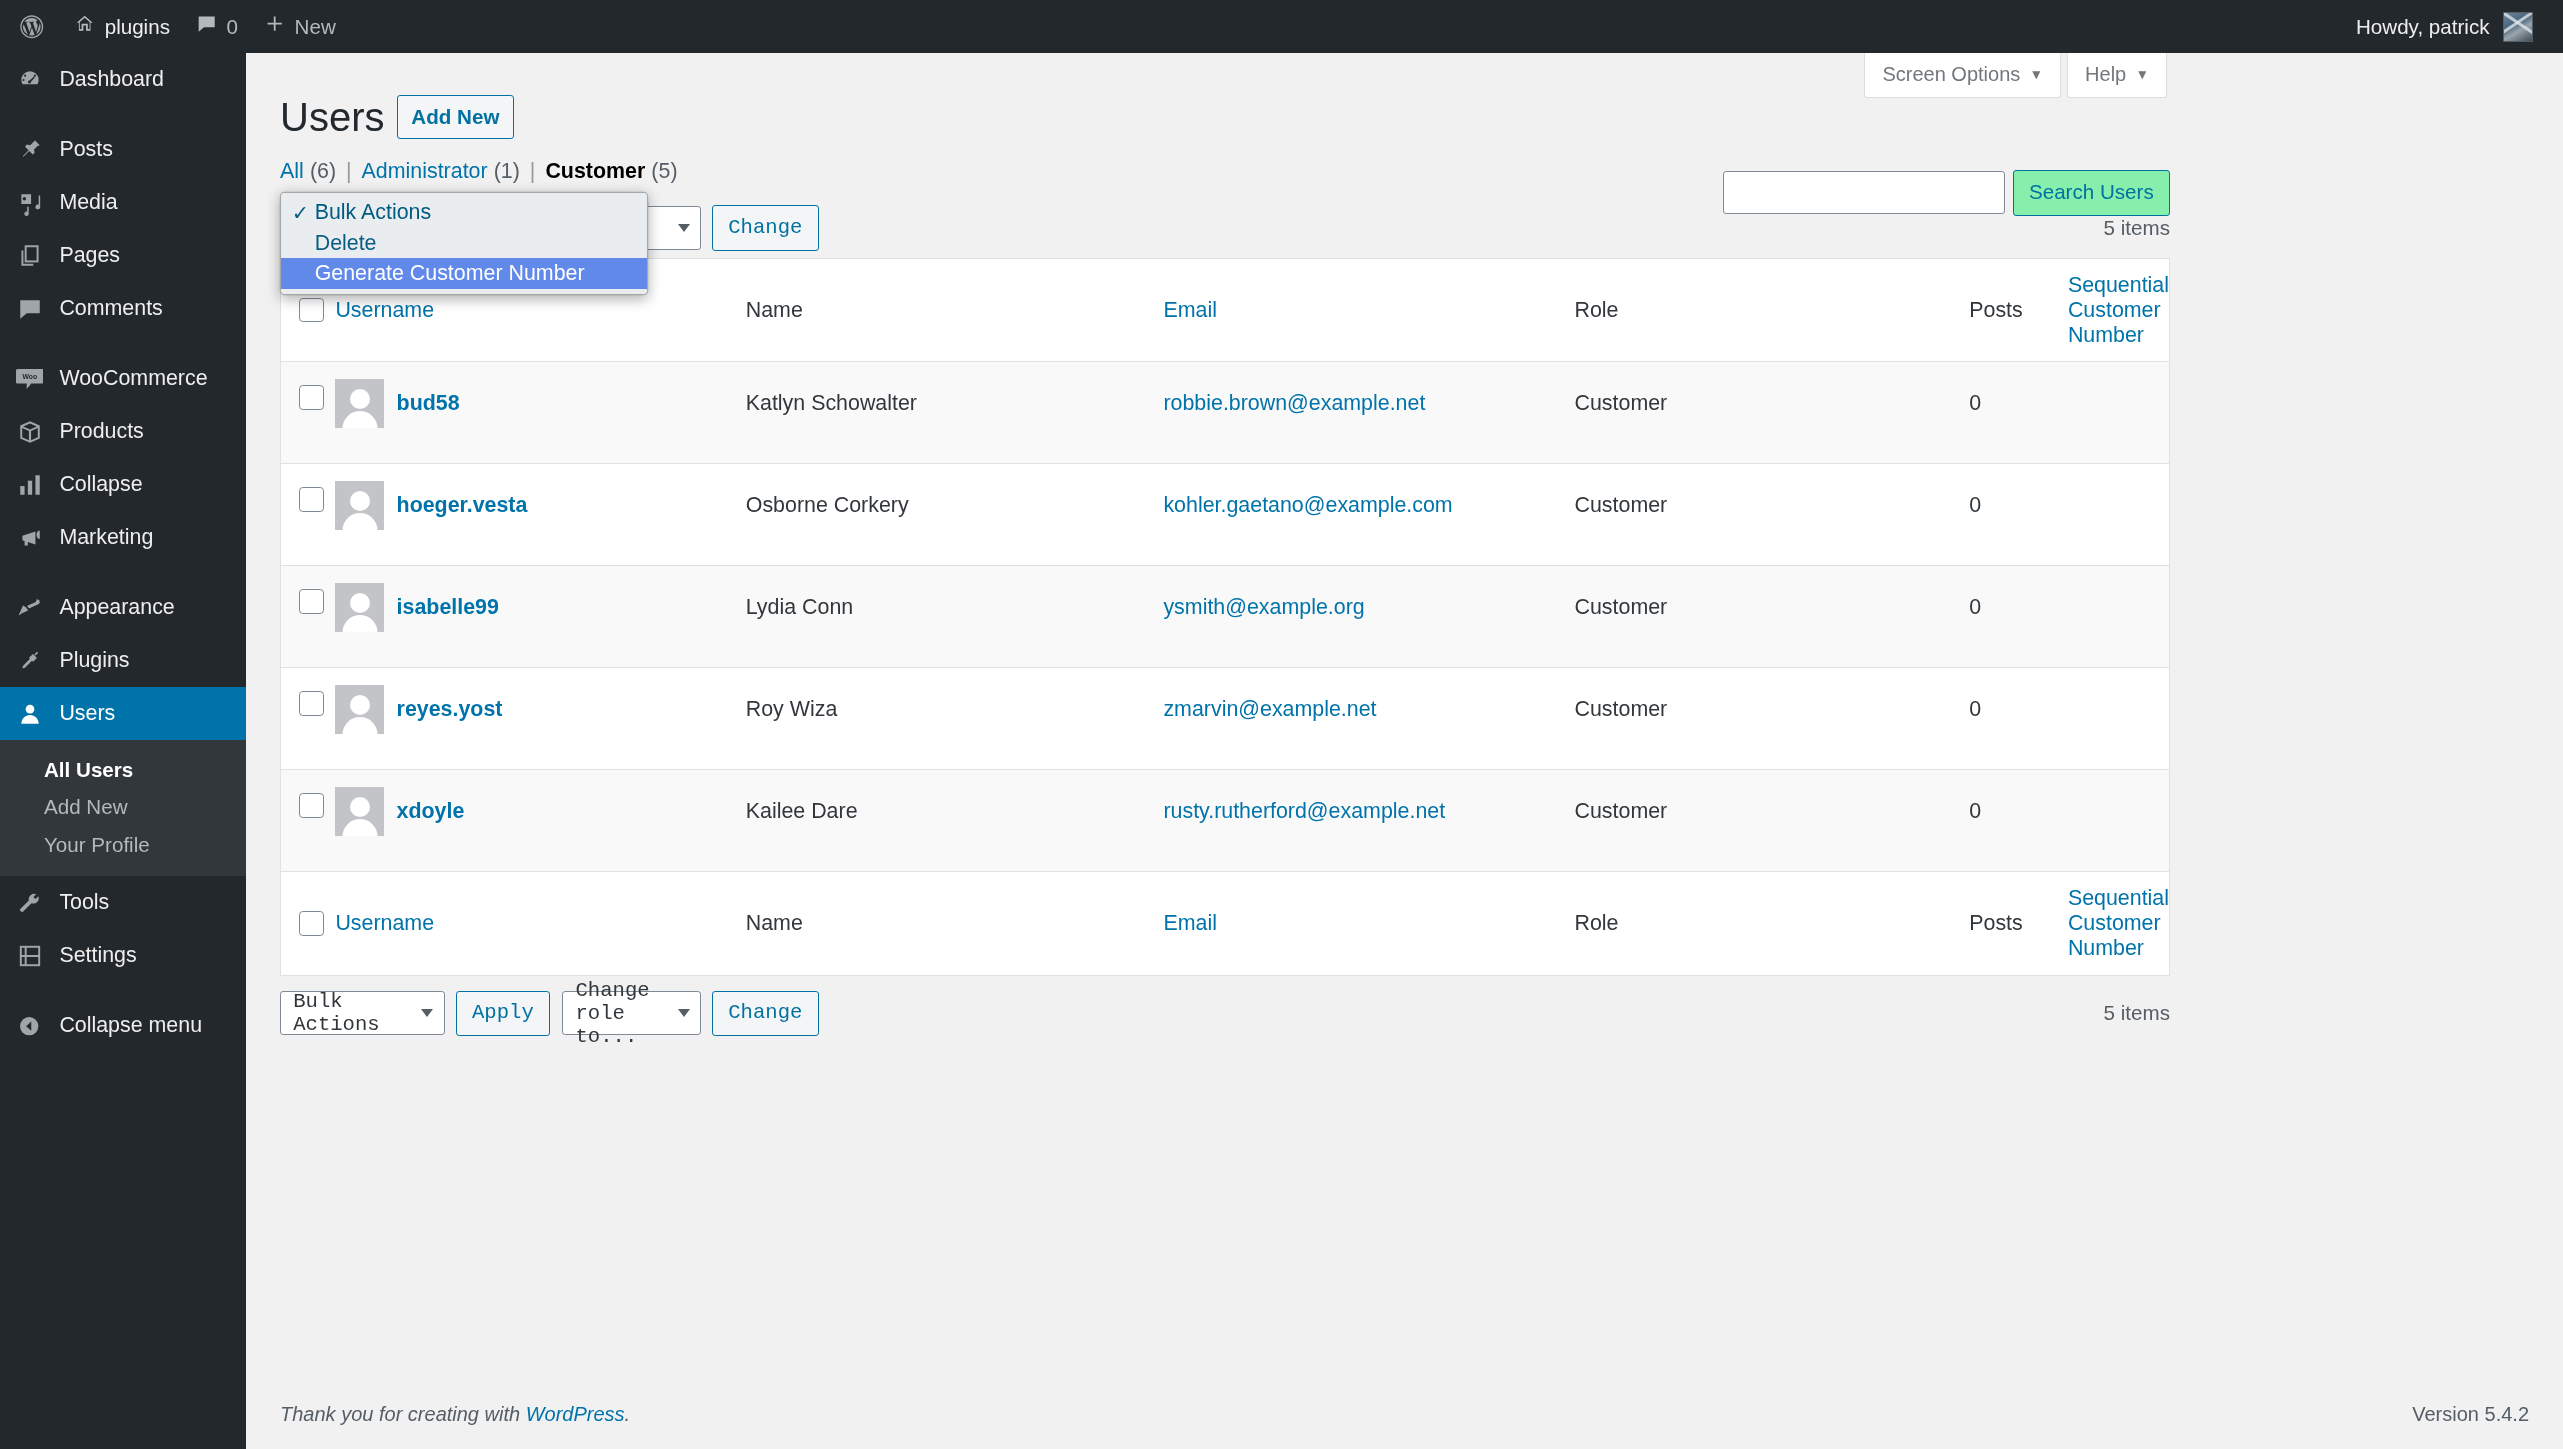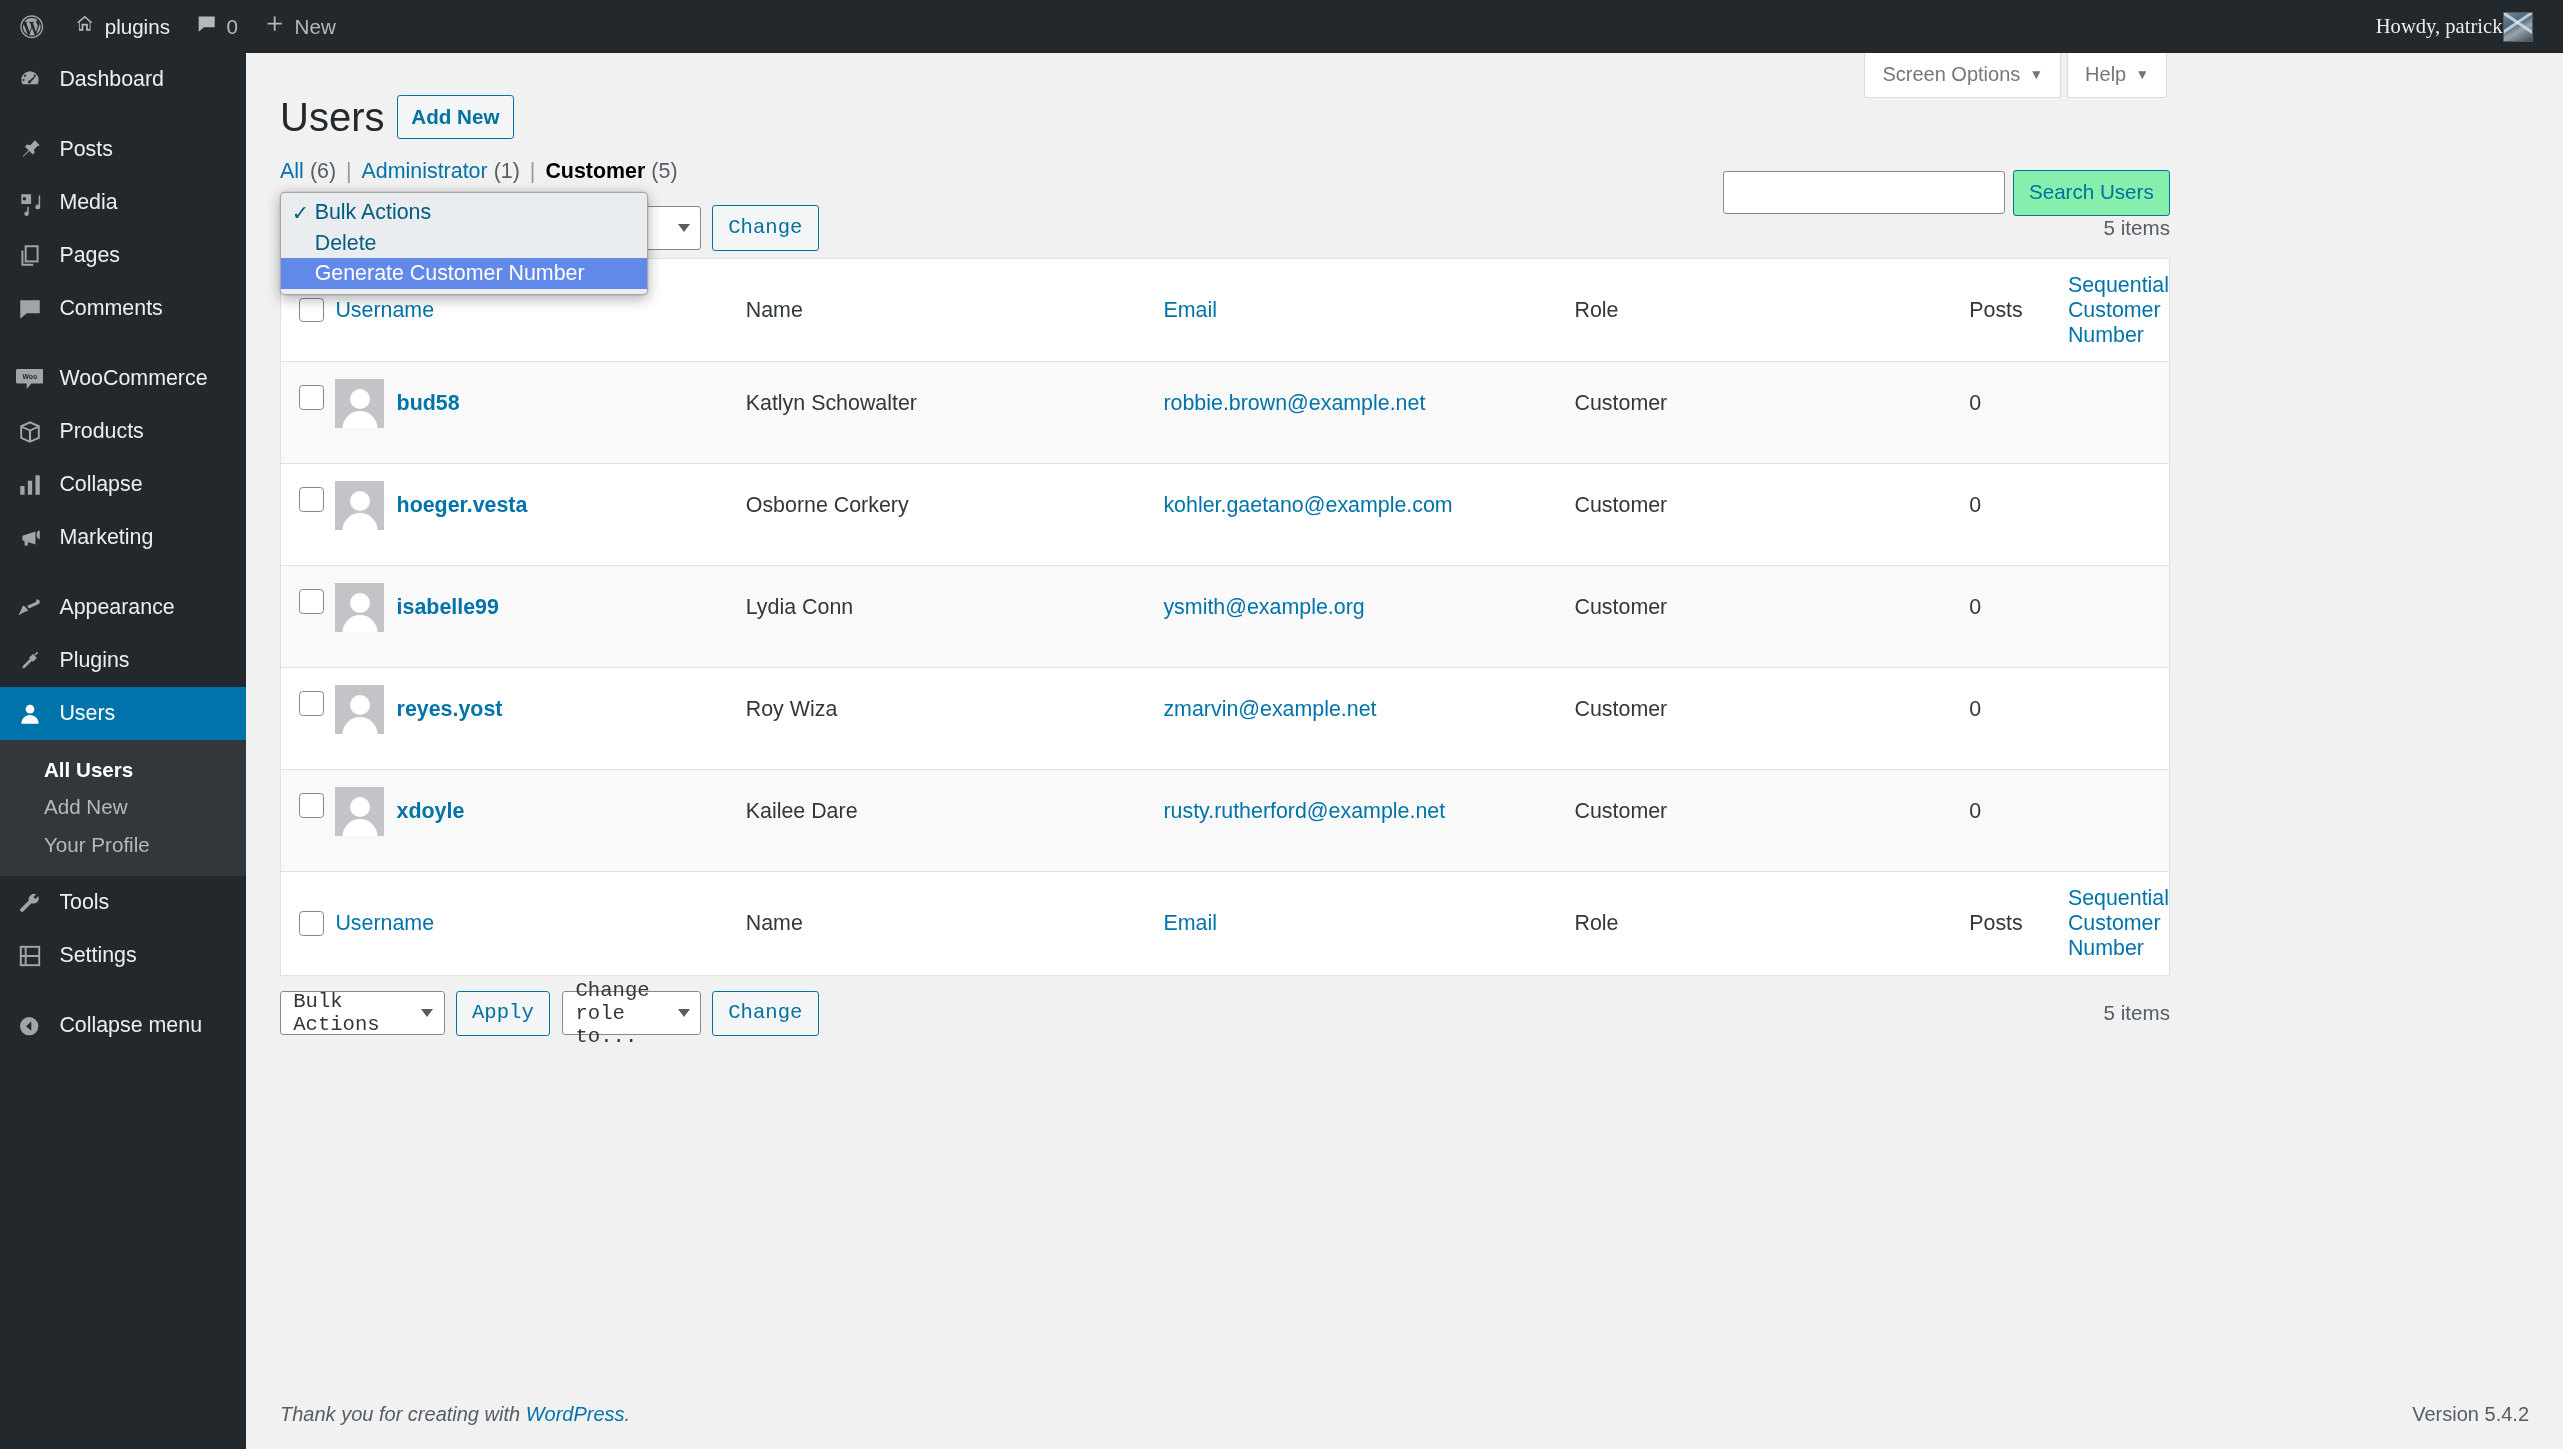--- a/index.html
+++ b/index.html
@@ -24,24 +24,23 @@
   }
   .ab-item {
     display: flex; align-items: center; gap: 9.2px;
     height: 53px; padding: 0 13px;
     color: #b4b9be; cursor: pointer;
   }
   .ab-item.site-name { color: #eeeeee; }
   .ab-logo { padding: 0 15.3px 0 18.3px; }
   .ab-spacer { flex: 1 1 auto; }
   .ab-howdy {
-    display: flex; align-items: center; 
+    display: flex; align-items: center; gap: 13px;
     padding: 0 30.5px 0 13px; color: #eeeeee;
     cursor: pointer;
-    font-family: Liberation Serif, serif;
   }
   .ab-avatar {
     width: 30px; height: 30px;
     background: linear-gradient(150deg,#6f8aa0 0%, #49637a 38%, #9aa5ad 60%, #3e4b57 100%);
     border: 1.5px solid #555d66;
     position: relative; overflow: hidden;
   }
   .ab-avatar::before, .ab-avatar::after {
     content:""; position:absolute; background: rgba(230,235,240,.75);
   }

